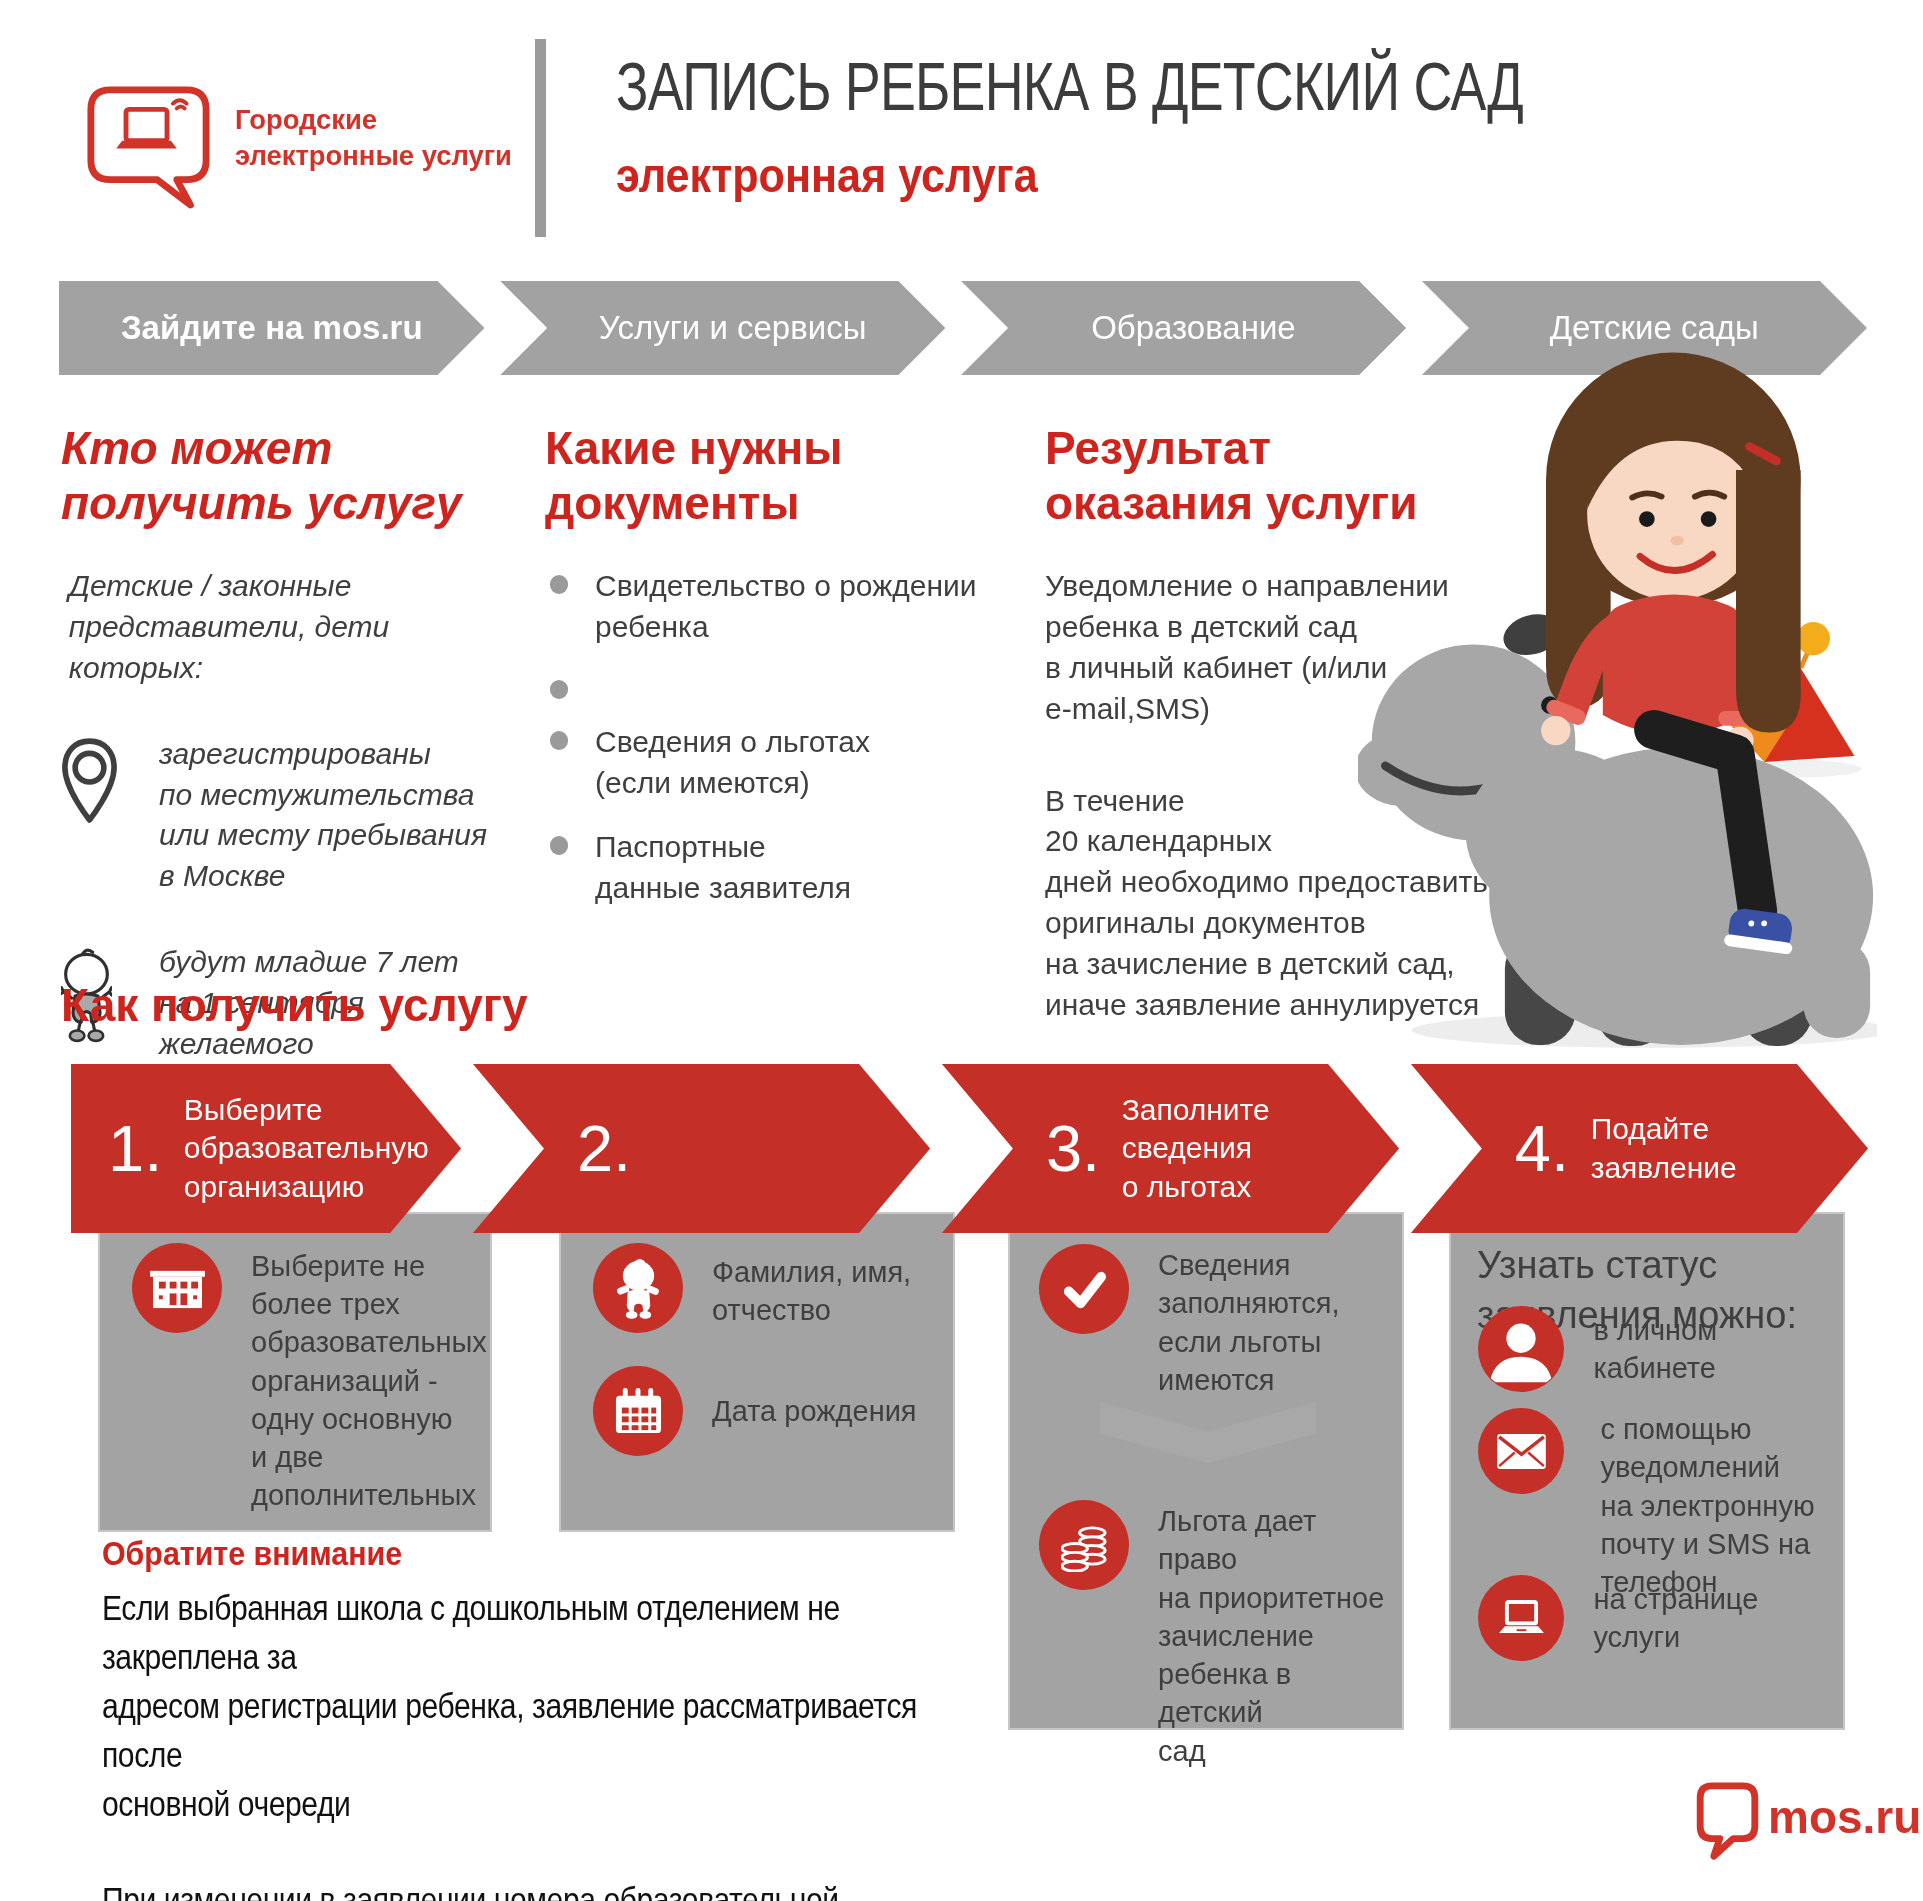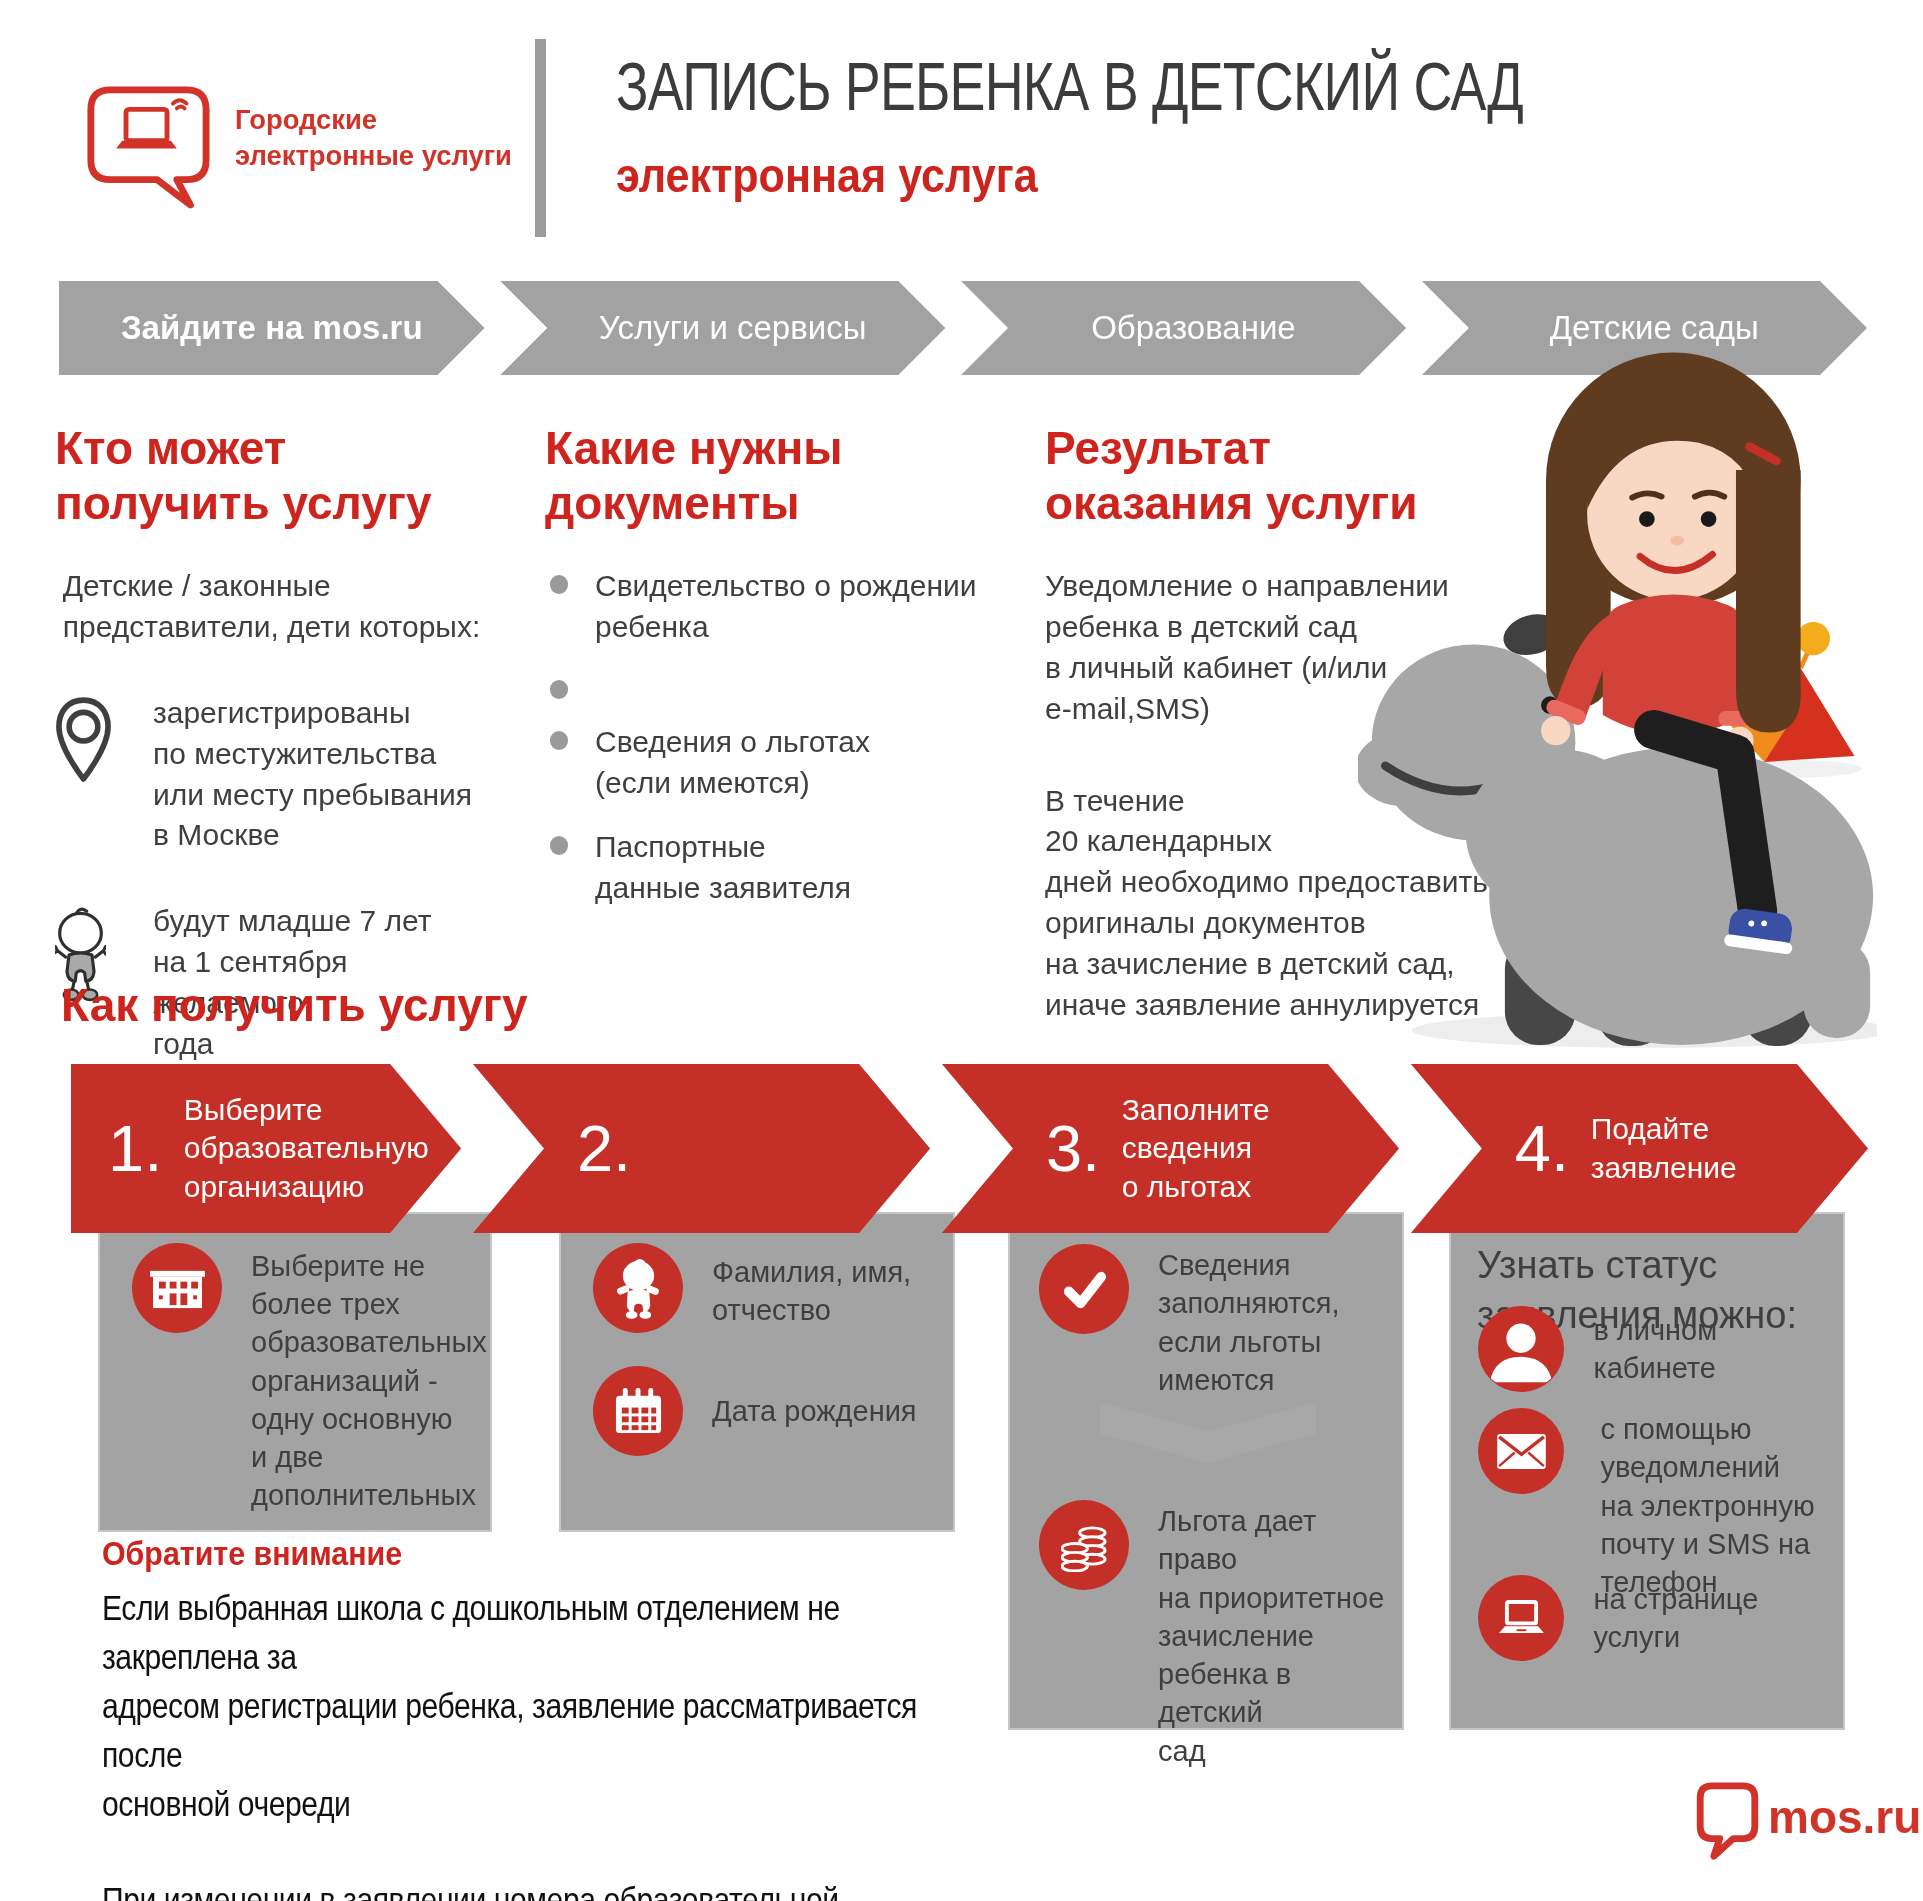--- a/index.html
+++ b/index.html
@@ -27,21 +27,21 @@
 
   
   .breadcrumbs{position:absolute;left:59px;top:281px;width:1808px;height:94px;display:flex;gap:15.7px;}
   .crumb{flex:1;background:var(--gray-crumb);color:#fff;font-size:33px;line-height:94px;
          text-align:center;clip-path:polygon(0 0,calc(100% - 47px) 0,100% 50%,calc(100% - 47px) 100%,0 100%,47px 50%);
          padding-left:19.6px;}
   .crumb.first{font-weight:bold;clip-path:polygon(0 0,calc(100% - 47px) 0,100% 50%,calc(100% - 47px) 100%,0 100%);padding-left:0;}
 
   
   .col{position:absolute;top:421px;}
-  .col-who{left:55px;width:461px;}
+  .col-who{left:61px;width:461px;font-style:italic;}
   .col-docs{left:545px;width:446px;}
   .col-result{left:1045px;width:573px;}
   .col h2{margin:0 0 35px 0;font-size:46px;line-height:1.2;color:var(--red-heading);font-weight:bold;}
   .body-text{font-size:30px;line-height:1.36;color:var(--text);}
   .who-intro{margin-left:7.8px;}
   .who-item{display:flex;margin-top:45px;}
   .who-item .ic{flex:none;width:98px;padding-top:3.9px;}
   .doc-item{display:flex;margin-bottom:23.5px;}
   .dot{flex:none;width:18.6px;height:18.6px;border-radius:50%;background:#9a9a9a;margin:8.8px 26.5px 0 4.9px;}
   .result-p1{margin-top:0;}

